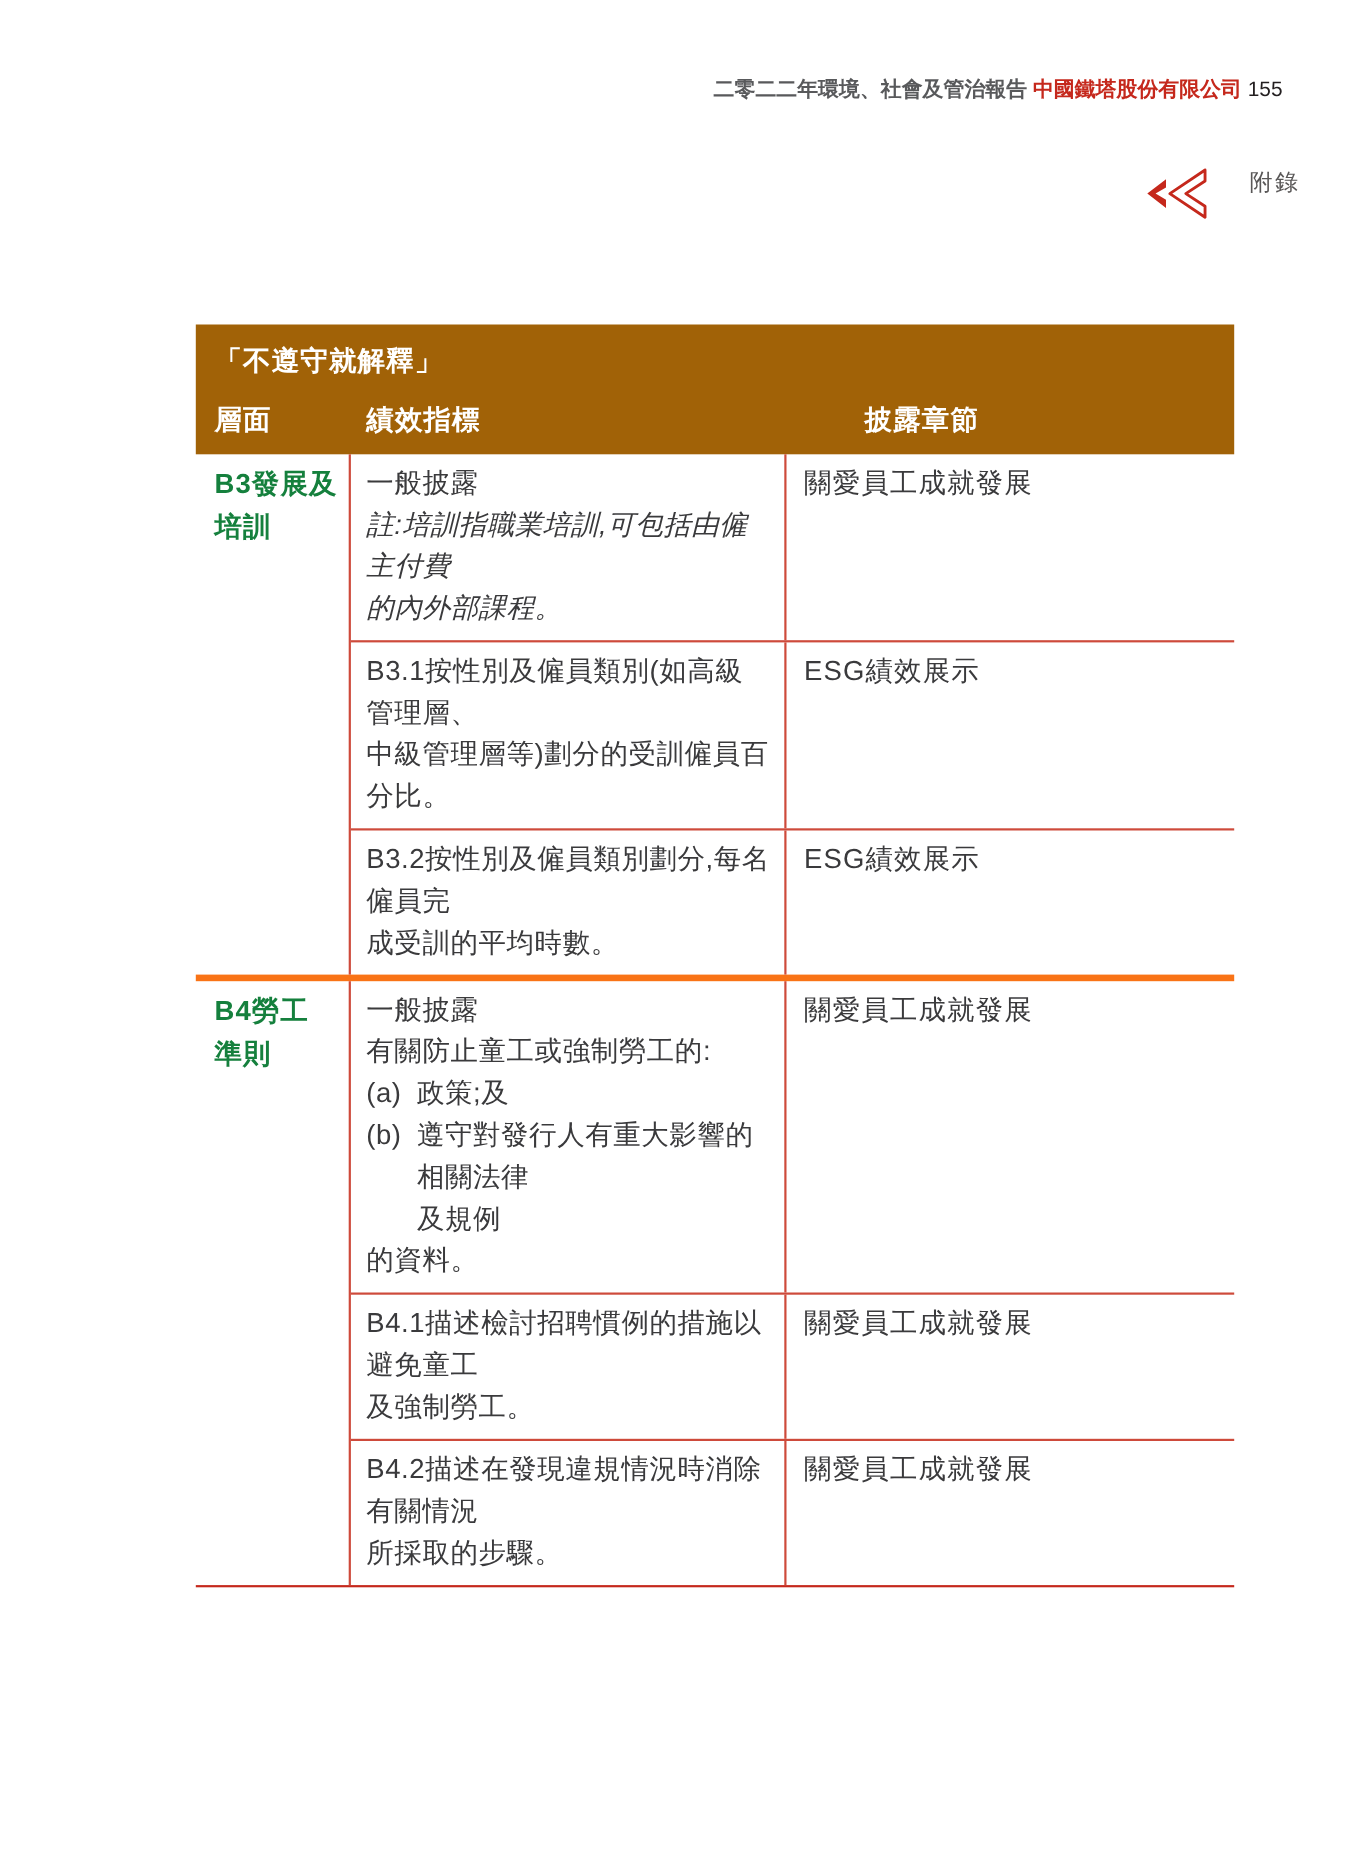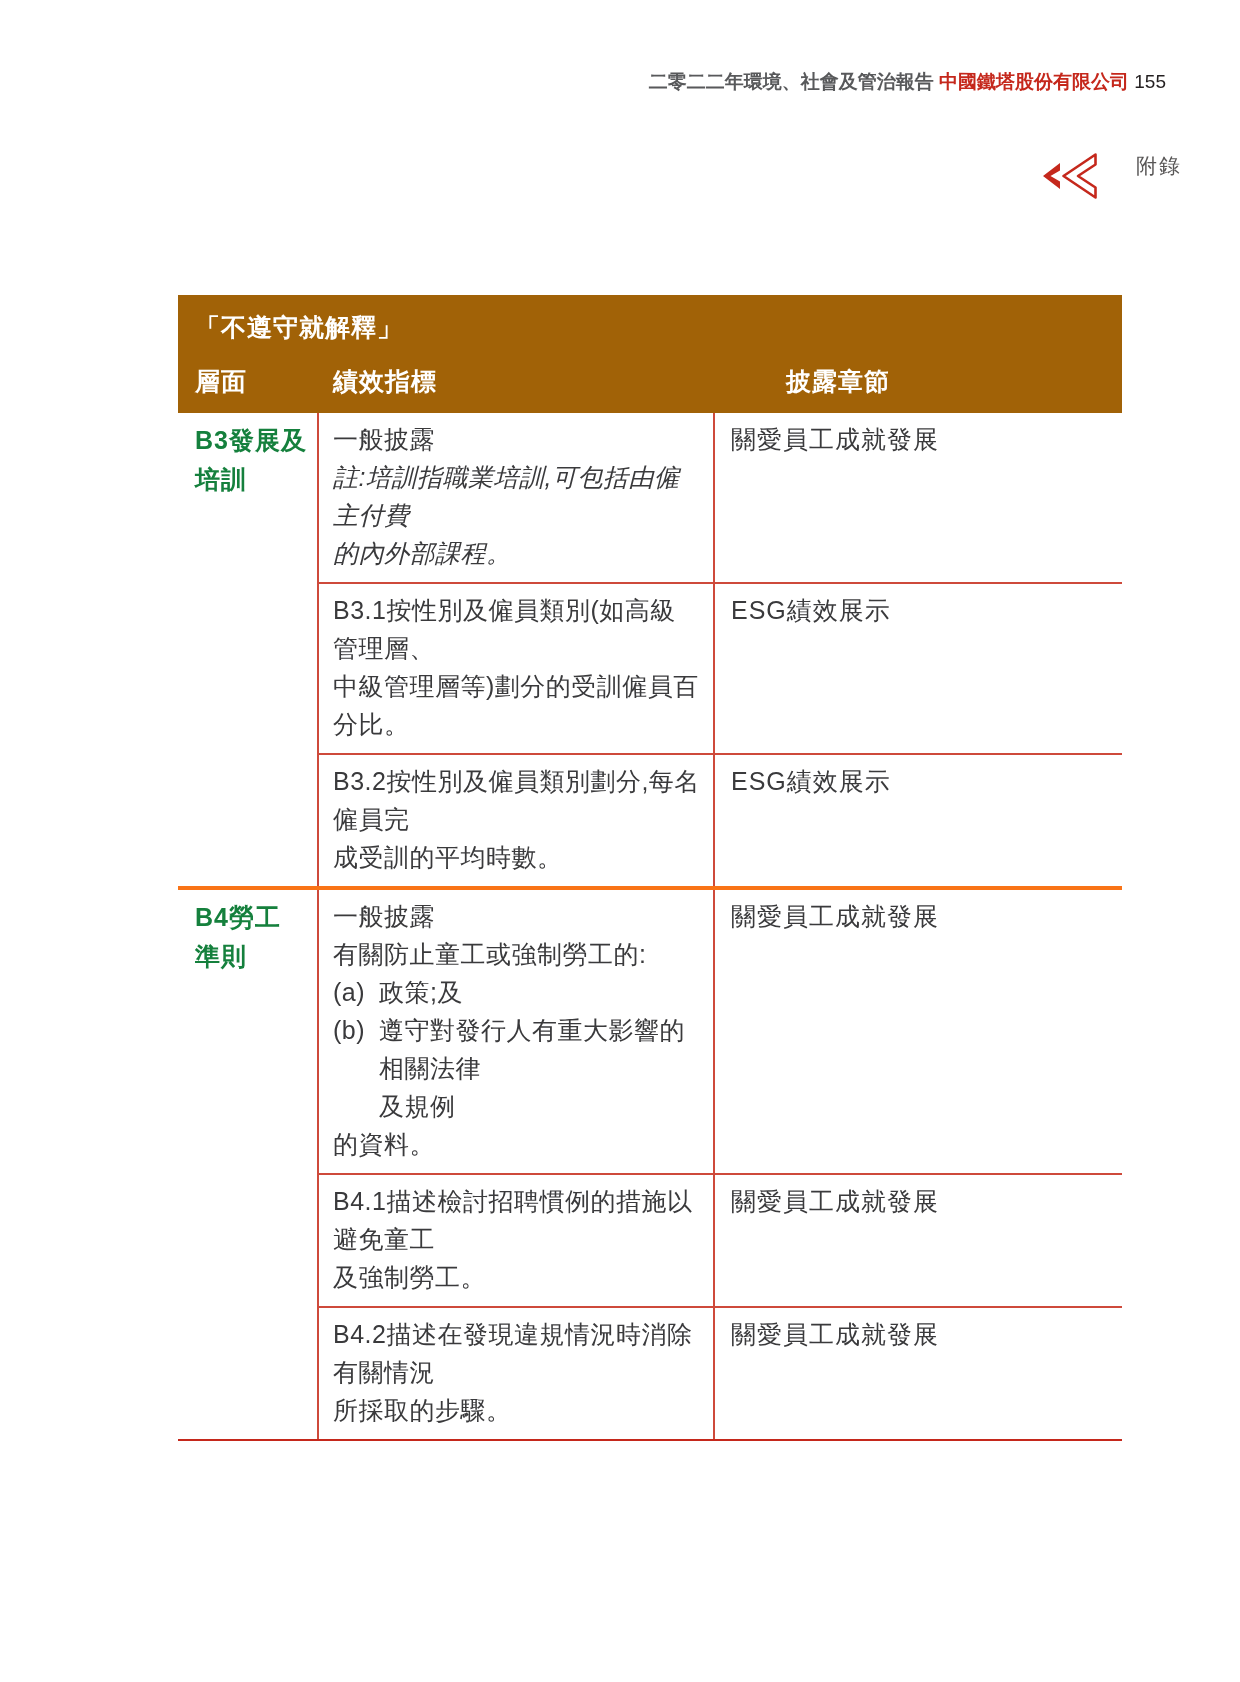--- a/index.html
+++ b/index.html
@@ -33,21 +33,21 @@
   .table-title{
     margin:0 0 21px 17px;font-size:25px;font-weight:700;letter-spacing:1px;
   }
   .header-cols{display:flex;font-size:25px;font-weight:700;letter-spacing:1px;}
   .hc-aspect{width:141px;padding-left:17px;box-sizing:border-box;}
   .hc-kpi{width:451px;padding-left:14px;box-sizing:border-box;}
   .hc-section{flex:1;padding-left:16px;}
 
   .table-body{border-bottom:2.5px solid #c5281c;}
   .group{display:flex;}
-  .group + .group{border-top:4px solid #f97316;}
+  .group + .group{border-top:6px solid #f97316;}
 
   .aspect-cell{
     width:141px;box-sizing:border-box;flex:none;
     border-right:2px solid #ce4a3b;
     padding:8px 8px 0 17px;
     font-size:25px;font-weight:700;line-height:39px;color:#15803d;
     letter-spacing:1px;
   }
   .group-rows{flex:1;display:flex;flex-direction:column;}
   .row{display:flex;}

